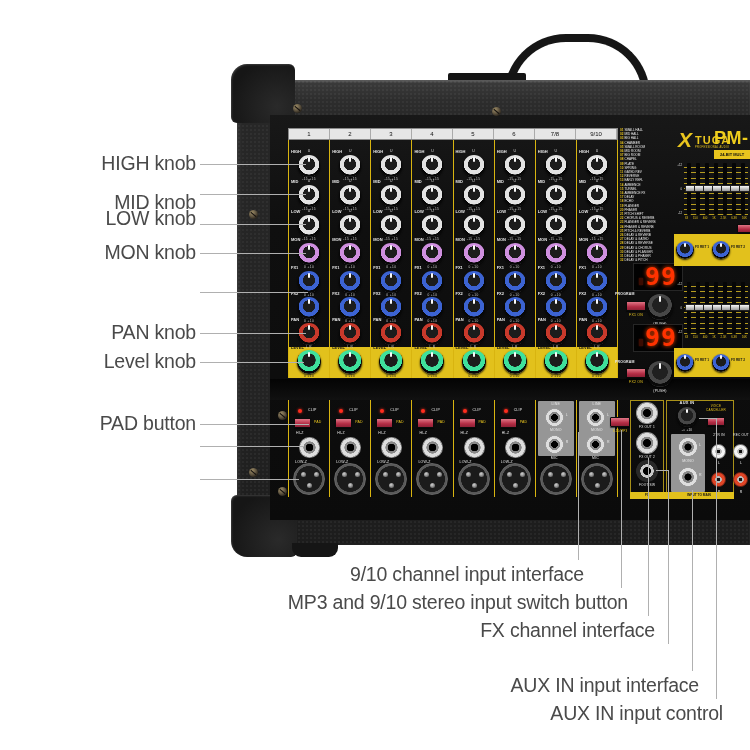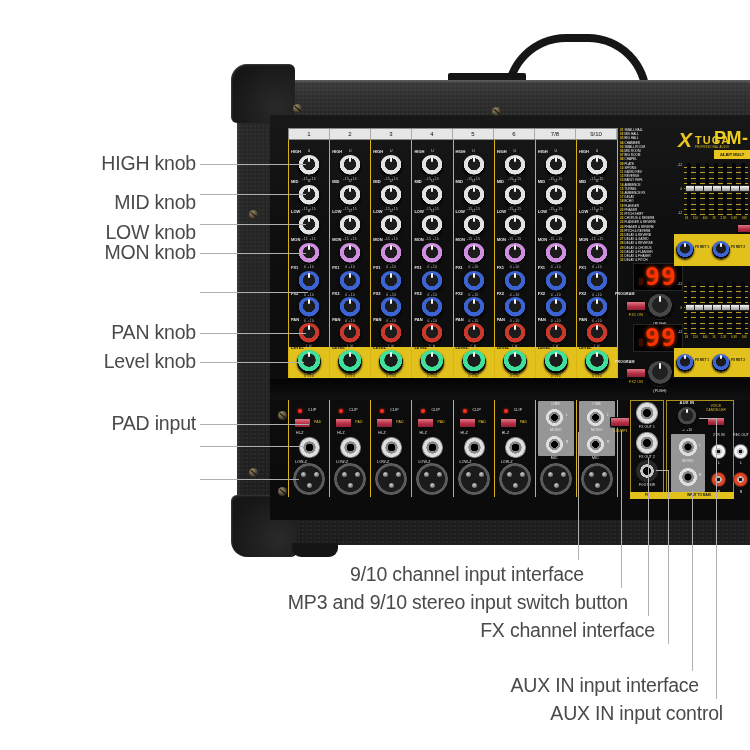--- a/index.html
+++ b/index.html
@@ -581,30 +581,30 @@
   <div class="tlabel center" style="left:734px;top:490px;width:14px">R</div>
 
   <div class="ystrip">
     <span class="s1">FX</span>
     <span class="s2">INPUT TO MAIN</span>
   </div>
 <div class="lab-l" style="top: 151px;">HIGH knob</div>
     <div class="lead" style="left: 200px; top: 164px; width: 106px; height: 1px;"></div>
     <div class="lab-l" style="top: 190px; text-align: right;">MID knob</div>
     <div class="lead" style="left: 200px; top: 194px; width: 106px; height: 1px;"></div>
-    <div class="lab-l" style="top: 220px;">LOW knob</div>
+    <div class="lab-l" style="top: 206px;">LOW knob</div>
     <div class="lead" style="left: 200px; top: 224px; width: 106px; height: 1px;"></div>
     <div class="lab-l" style="top: 240px;">MON knob</div>
     <div class="lead" style="left: 200px; top: 253px; width: 106px; height: 1px;"></div>
     <div class="lead" style="left: 200px; top: 292px; width: 108px; height: 1px;"></div>
     <div class="lab-l" style="top: 320px;">PAN knob</div>
     <div class="lead" style="left: 200px; top: 333px; width: 106px; height: 1px;"></div>
     <div class="lab-l" style="top: 349px;">Level knob</div>
     <div class="lead" style="left: 200px; top: 362px; width: 104px; height: 1px;"></div>
-    <div class="lab-l" style="top: 411px;">PAD input</div>
+    <div class="lab-l" style="top: 411px;">PAD button</div>
     <div class="lead" style="left: 200px; top: 424px; width: 109px; height: 1px;"></div>
     <div class="lead" style="left: 200px; top: 446px; width: 103px; height: 1px;"></div>
     <div class="lead" style="left: 200px; top: 479px; width: 99px; height: 1px;"></div>
     <div class="lab-b" style="left: 0px; width: 584px; top: 562px;">9/10 channel input interface</div>
     <div class="lead" style="left: 578px; top: 432px; width: 1px; height: 128px;"></div>
     <div class="lab-b" style="left: 0px; width: 628px; top: 590px;">MP3 and 9/10 stereo input switch button</div>
     <div class="lead" style="left: 621px; top: 430px; width: 1px; height: 158px;"></div>
     <div class="lab-b" style="left: 0px; width: 655px; top: 618px;">FX channel interface</div>
     <div class="lead" style="left: 648px; top: 458px; width: 1px; height: 158px;"></div>
     <div class="lead" style="left: 668px; top: 470px; width: 1px; height: 174px;"></div>

